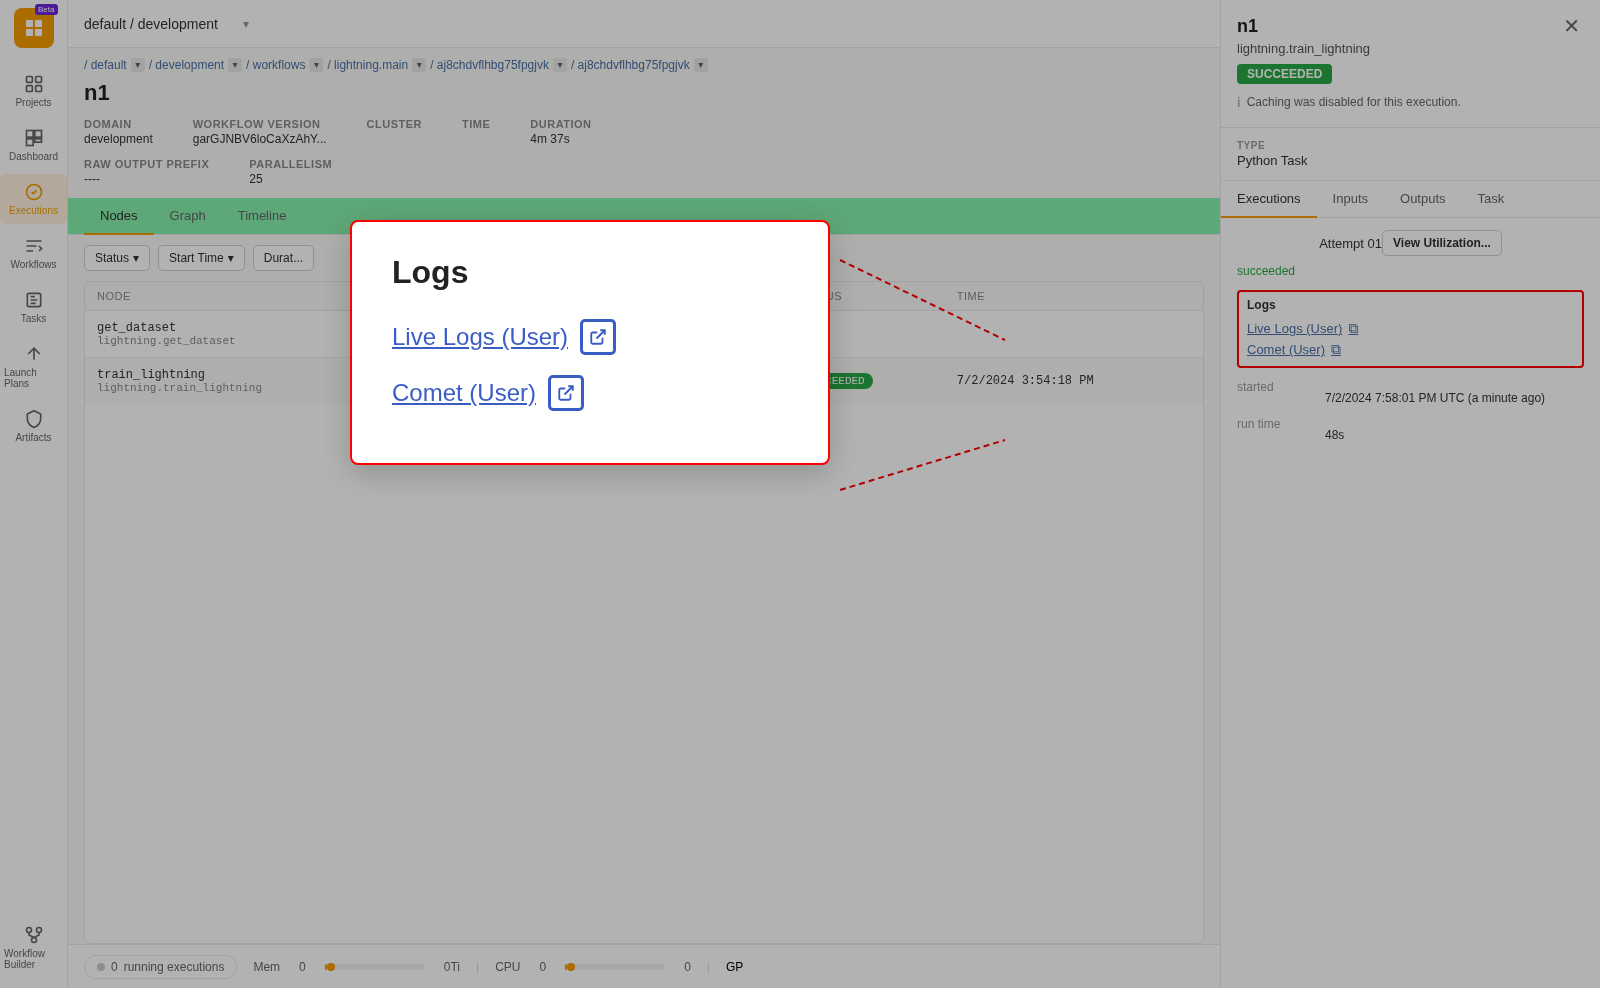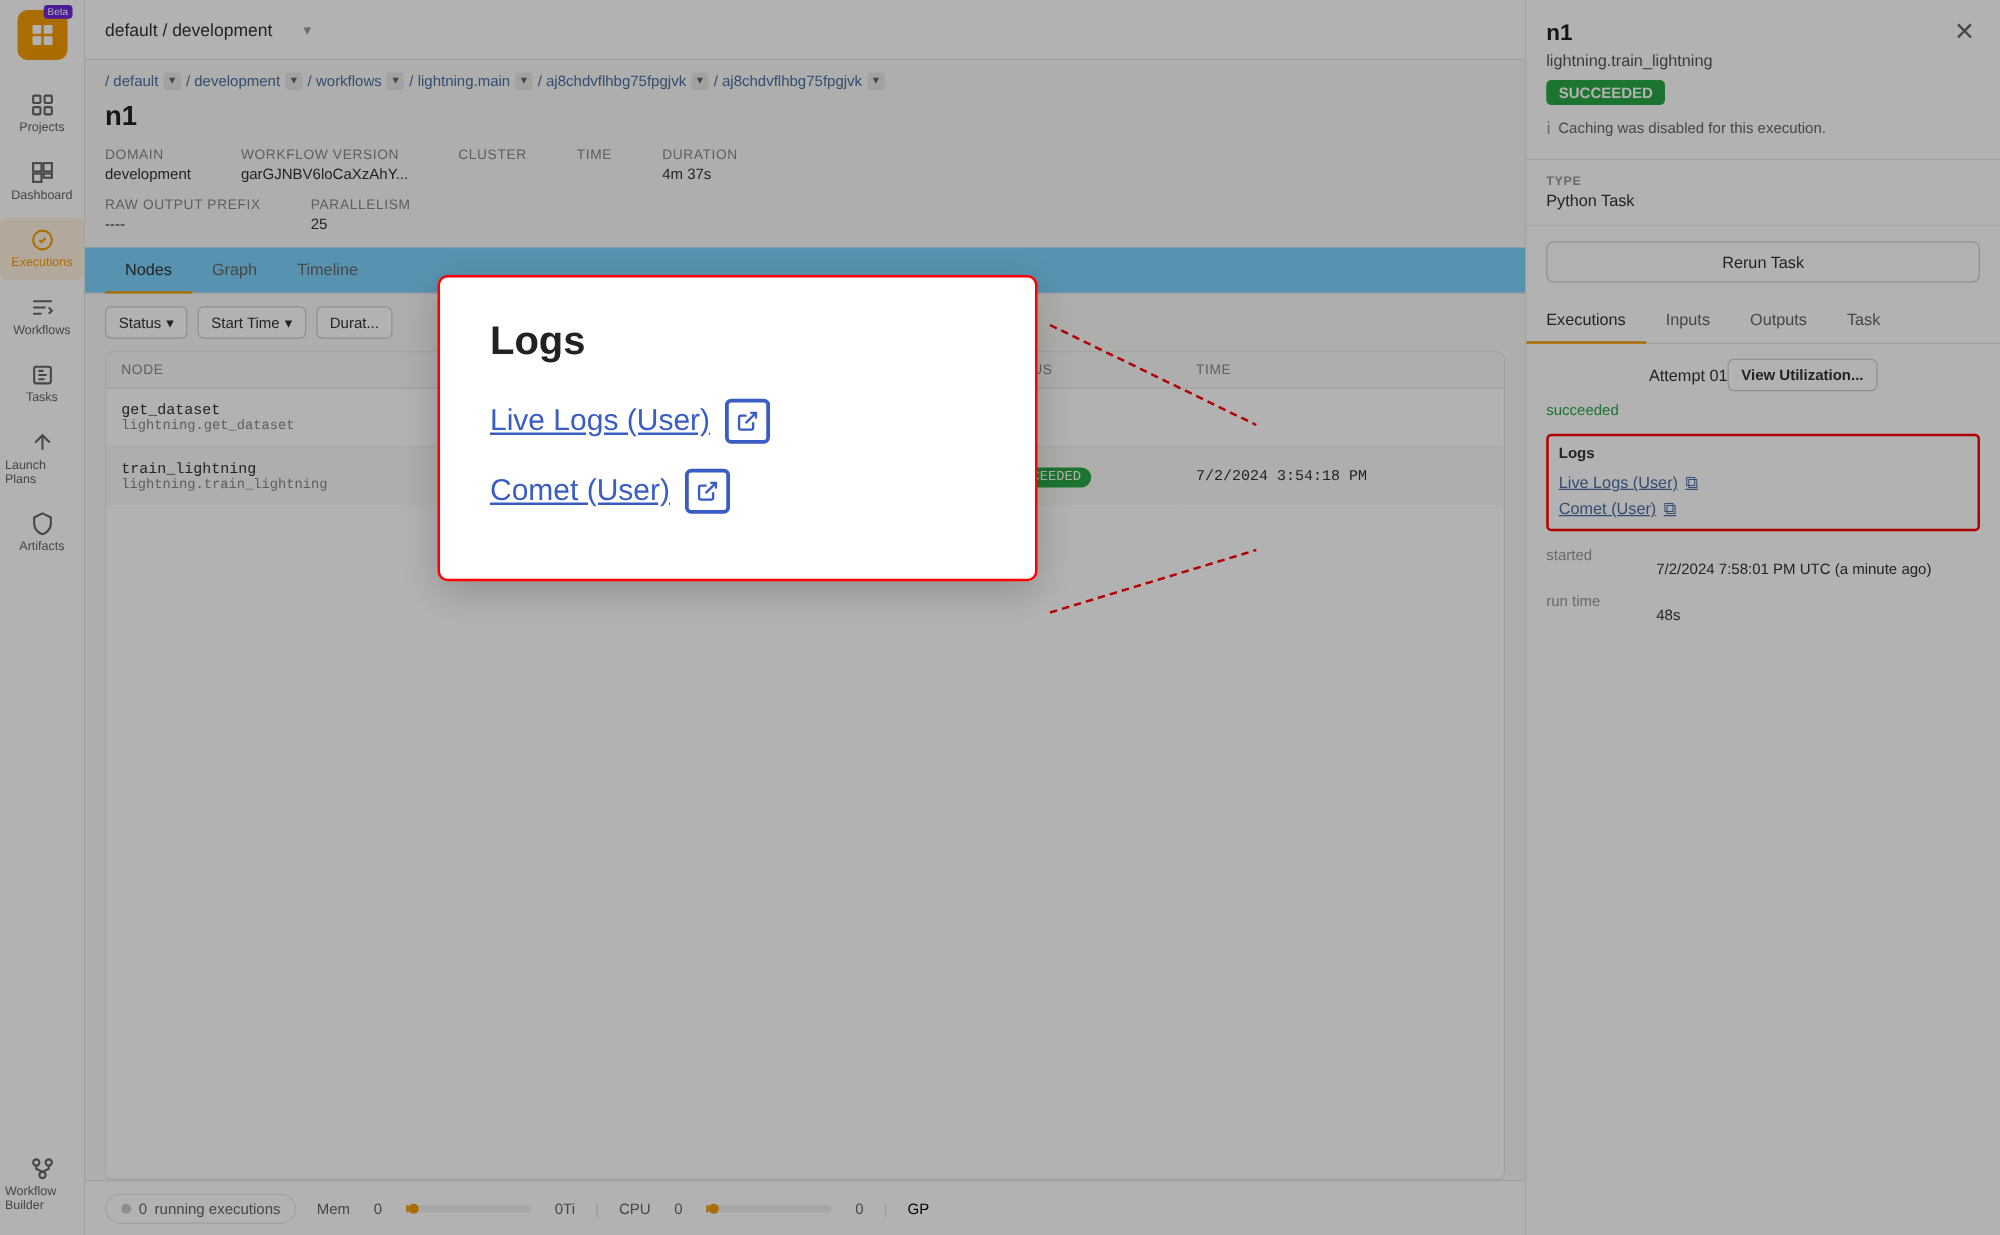--- a/index.html
+++ b/index.html
@@ -89,29 +89,29 @@
       padding: 4px 16px 12px;
     }
     .page-header h1 { font-size: 22px; font-weight: 600; color: #222; }
 
     
     .metadata-row {
       padding: 0 16px 12px;
       display: flex; gap: 40px;
       font-size: 12px;
     }
-    .meta-item label { color: #888; display: block; margin-bottom: 2px; font-size: 11px; font-weight: 400; text-transform: uppercase; letter-spacing: 0.5px; }
+    .meta-item label { color: #888; display: block; margin-bottom: 2px; font-size: 11px; font-weight: 700; text-transform: uppercase; letter-spacing: 0.5px; }
     .meta-item value { color: #333; font-size: 12px; }
 
     
     .tabs-row {
       padding: 0 16px;
       display: flex; gap: 0;
       border-bottom: 1px solid #e8e8e8;
-      background: #7dd3fc;
+      background: #86efac;
     }
     .tab {
       padding: 10px 16px;
       cursor: pointer;
       color: #666;
       font-size: 13px;
       border-bottom: 2px solid transparent;
       margin-bottom: -1px;
     }
     .tab.active { color: #333; border-bottom-color: #f59c00; font-weight: 500; }
@@ -565,21 +565,20 @@
       </div>
     </div>
     <button class="close-btn">✕</button>
   </div>
 
   <div class="panel-meta">
     <label>TYPE</label>
     <value>Python Task</value>
   </div>
 
-  <button class="rerun-btn">Rerun Task</button>
 
   <div class="panel-tabs">
     <div class="panel-tab active">Executions</div>
     <div class="panel-tab">Inputs</div>
     <div class="panel-tab">Outputs</div>
     <div class="panel-tab">Task</div>
   </div>
 
   <div class="panel-body">
     <div class="attempt-row">

